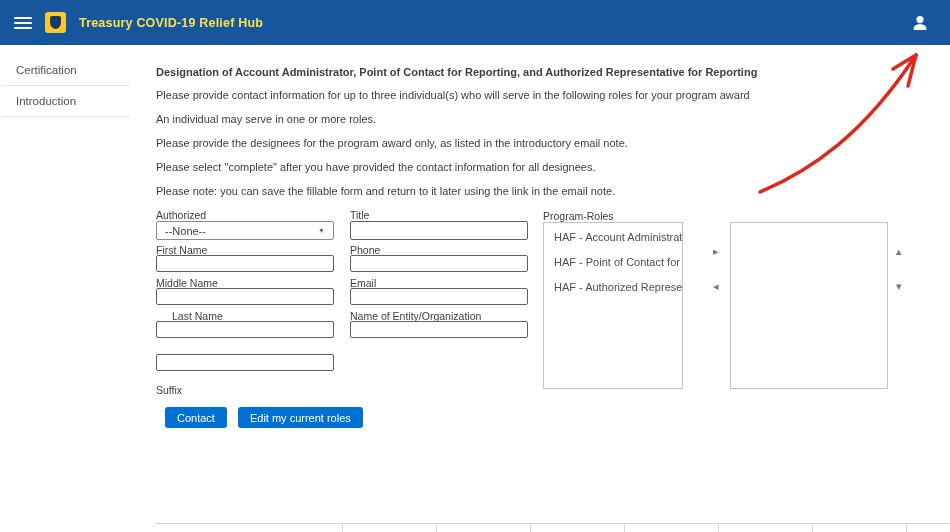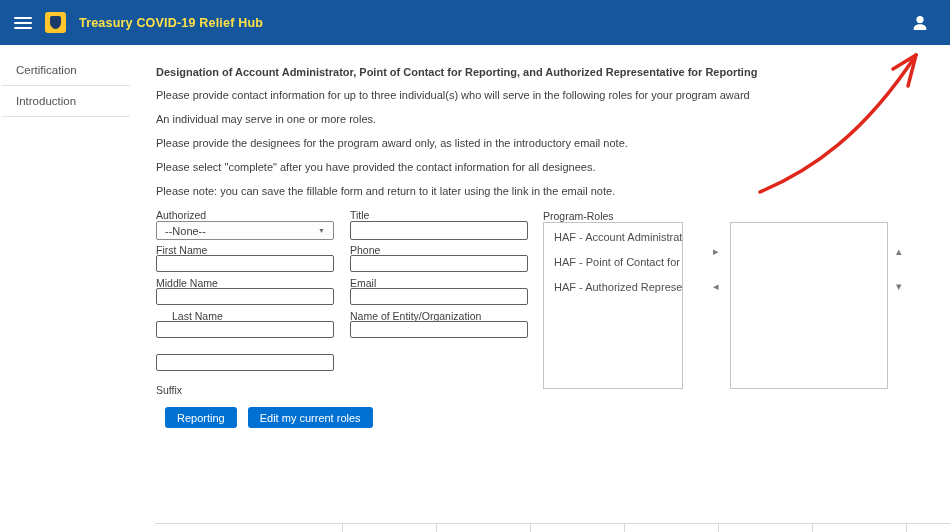--- a/index.html
+++ b/index.html
@@ -129,21 +129,21 @@
         <div class="lb-item">HAF - Authorized Representative fo...</div>
       </div>
       <button class="mini-arrow" style="left:555px; top:35px;">▸</button>
       <button class="mini-arrow" style="left:555px; top:70px;">◂</button>
       <div class="listbox" style="left:574px; top:13px; width:158px; height:167px;"></div>
       <button class="mini-arrow" style="left:738px; top:35px;">▴</button>
       <button class="mini-arrow" style="left:738px; top:70px;">▾</button>
     </div>
 
     <div class="btn-row">
-      <button class="btn">Reporting</button>
+      <button class="btn">Contact</button>
       <button class="btn">Edit my current roles</button>
     </div>
   </main>
 
   <div class="bottom-table">
     <div class="bt-cell" style="width:188px;"></div>
     <div class="bt-cell" style="width:94px;"></div>
     <div class="bt-cell" style="width:94px;"></div>
     <div class="bt-cell" style="width:94px;"></div>
     <div class="bt-cell" style="width:94px;"></div>

